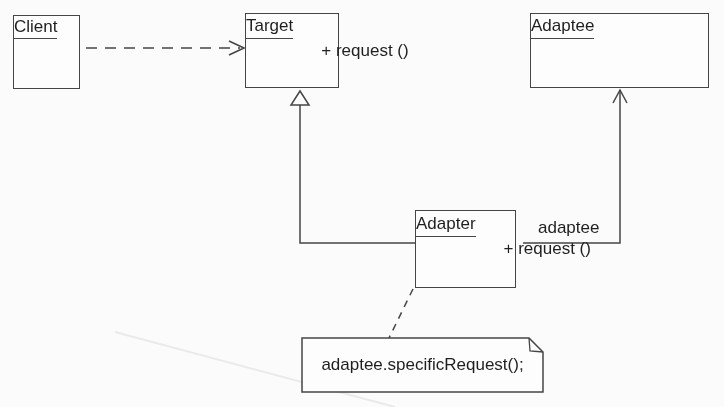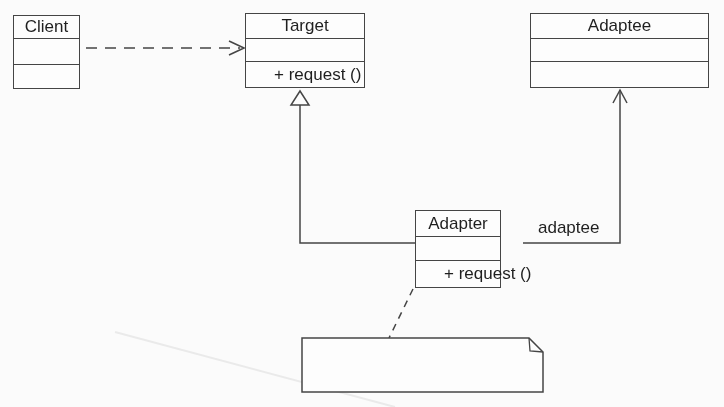--- a/index.html
+++ b/index.html
@@ -12,21 +12,21 @@
   }
   #stage { position:relative; width:724px; height:407px; }
 
   #connectors { position:absolute; left:0; top:0; width:724px; height:407px; }
 
   .uml-box {
     position:absolute;
     box-sizing:border-box;
     background:#fdfdfd;
     border:1.5px solid #454545;
-    display:flex; flex-direction:column;
+    display:flex; flex-direction:row;
     font-size:17px;
   }
   .uml-box .title {
     box-sizing:border-box;
     border-bottom:1.5px solid #454545;
     text-align:center;
     display:flex; align-items:center; justify-content:center;
   }
   .uml-box .attrs {
     box-sizing:border-box;
@@ -38,29 +38,29 @@
     display:flex; align-items:center;
     padding-left:6px;
     white-space:nowrap;
     margin-left:22px;
   }
 
   #class-client  { left:13px;  top:15px;  width:67px;  height:74px; }
   #class-client .title   { height:23px; }
   #class-client .attrs   { height:26px; }
 
-  #class-target  { left:245px; top:13px;  width:120px; height:75px; }
+  #class-target  { left:245px; top:13px;  width:94px; height:75px; }
   #class-target .title   { height:25px; }
   #class-target .attrs   { height:23px; }
 
   #class-adaptee { left:530px; top:13px;  width:179px; height:75px; }
   #class-adaptee .title  { height:25px; }
   #class-adaptee .attrs  { height:23px; }
 
-  #class-adapter { left:415px; top:210px; width:86px; height:78px; }
+  #class-adapter { left:415px; top:210px; width:101px; height:78px; }
   #class-adapter .title  { height:26px; }
   #class-adapter .attrs  { height:24px; }
 
   #association-label {
     position:absolute;
     left:538px; top:218px;
     font-size:17px;
     color:#1f1f1f;
   }
 
@@ -114,14 +114,15 @@
   </div>
 
   <div class="uml-box" id="class-adapter">
     <div class="title">Adapter</div>
     <div class="attrs"></div>
     <div class="methods">+ request ()</div>
   </div>
 
   <div id="association-label">adaptee</div>
 
+  <div id="note-text">adaptee.specificRequest();</div>
 
 </div>
 
 </body></html>

